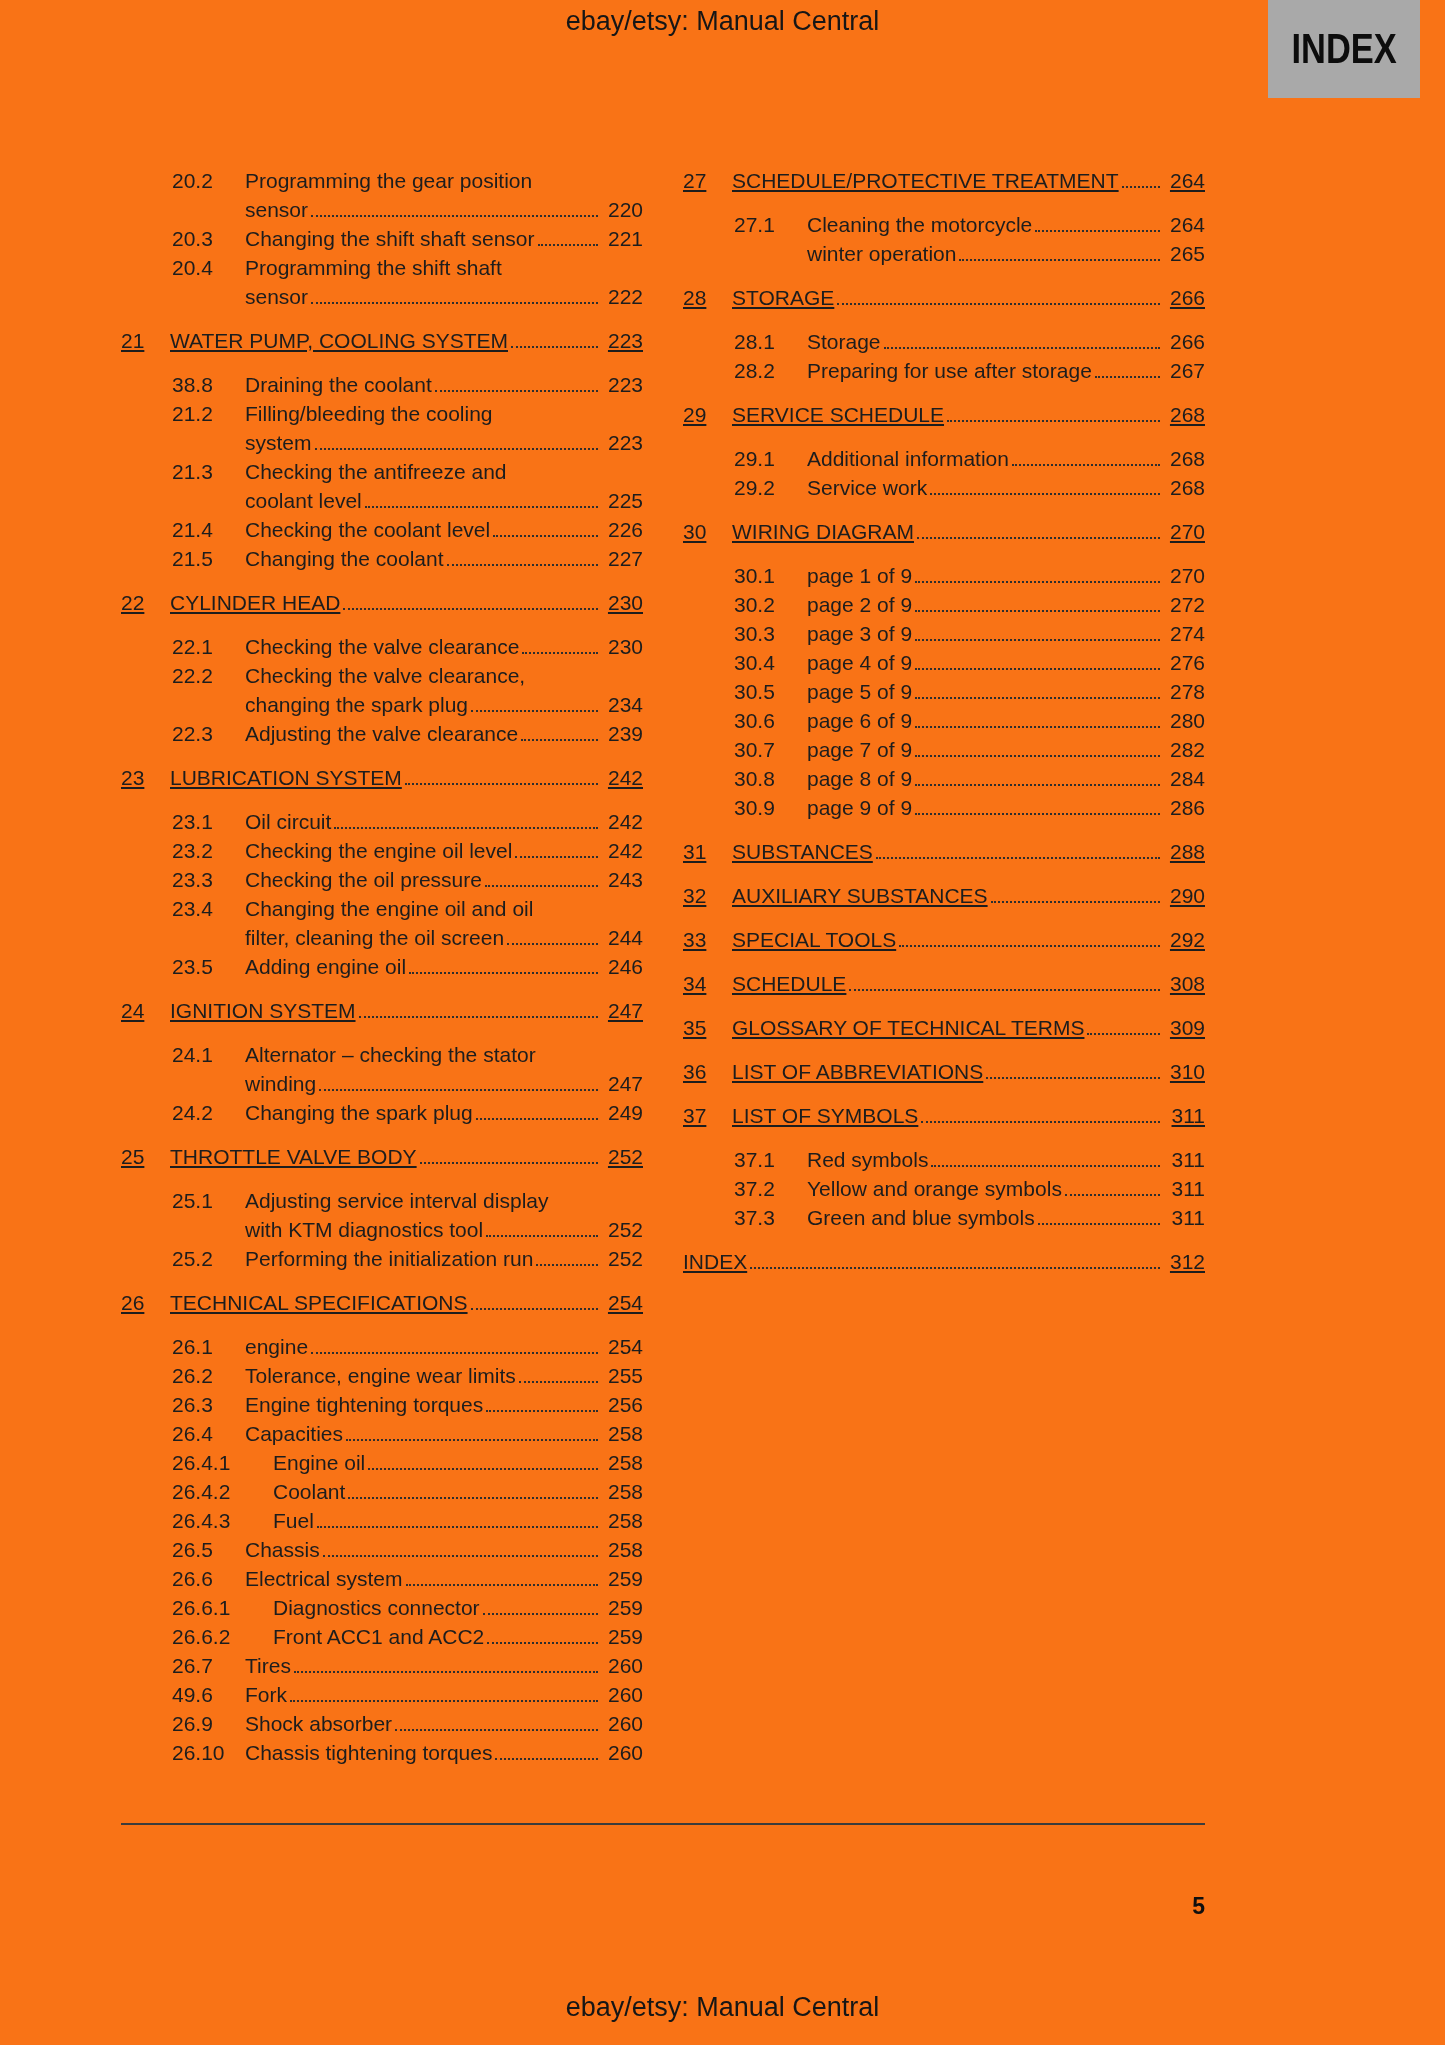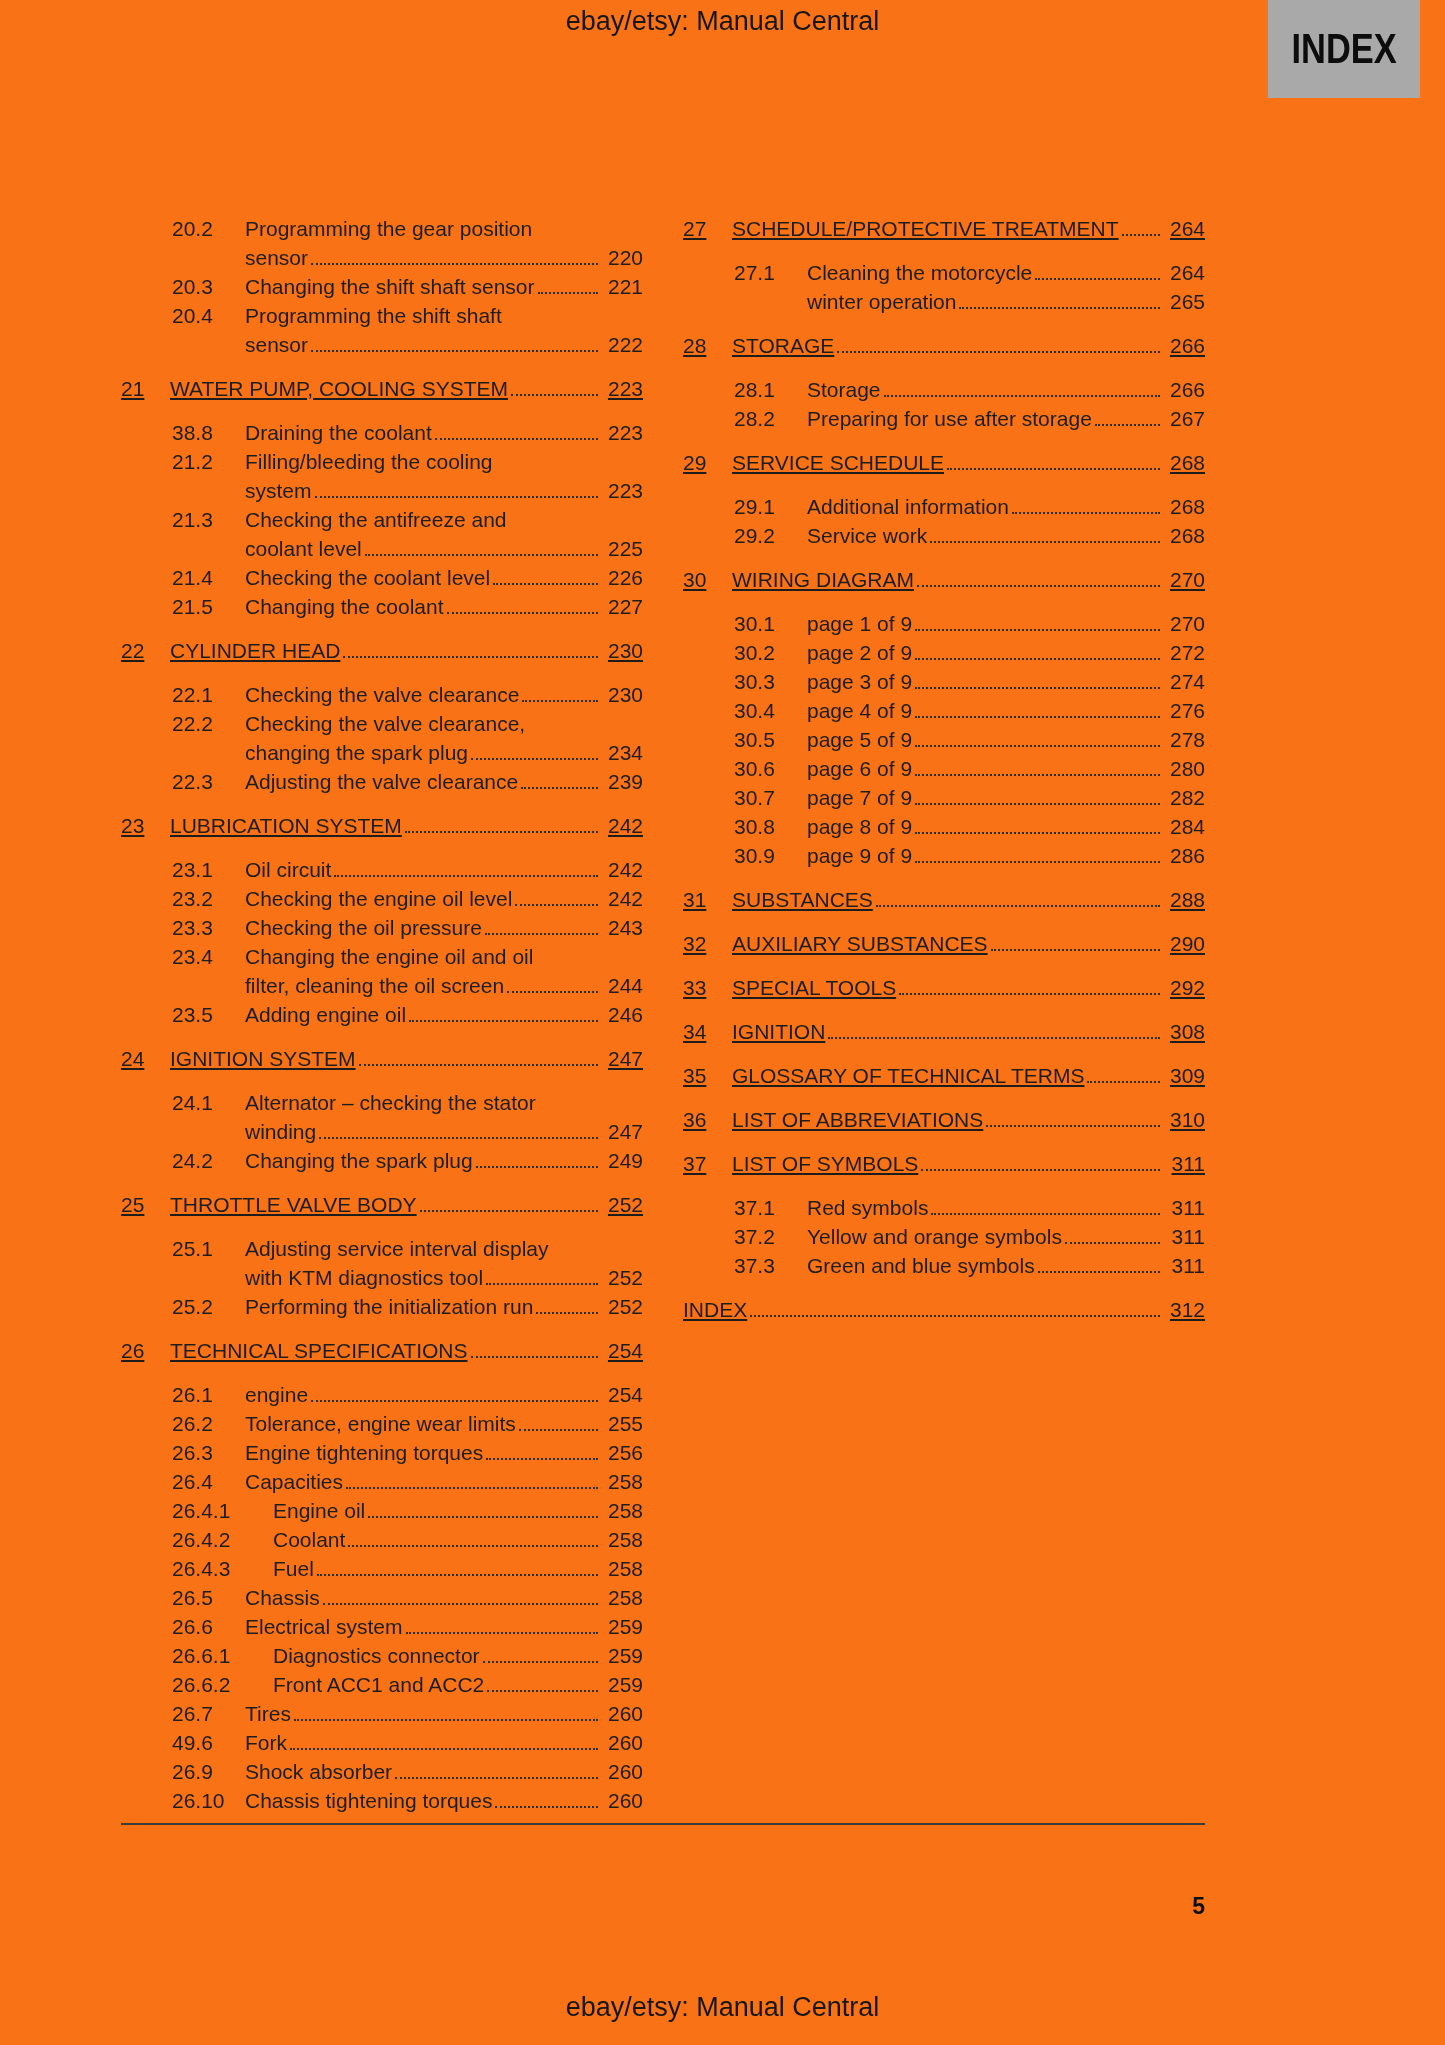--- a/index.html
+++ b/index.html
@@ -18,21 +18,21 @@
     background:#a9a9a9;display:flex;align-items:center;justify-content:center;
   }
   .index-tab span{
     font-weight:bold;font-size:42px;color:#0d0d0d;
     transform:scaleX(0.82);letter-spacing:0;
   }
   .toc{
     position:absolute;left:121px;top:166px;width:1084px;
     display:flex;gap:40px;align-items:flex-start;
   }
-  .col{width:522px;margin-top:48px;}
+  .col{width:522px;}
   .entry{font-size:21px;line-height:29px;}
   .entry.chapter,.entry.plain{margin:15px 0;text-decoration:underline;}
   .col > .entry:first-child{margin-top:0;}
   .eline{display:flex;align-items:stretch;}
   .num{flex:0 0 auto;white-space:nowrap;}
   .chapter .num{width:49px;}
   .sub .num{width:73px;margin-left:51px;}
   .subsub .num{width:101px;margin-left:51px;}
   .txt{flex:0 0 auto;white-space:nowrap;}
   .fill{
@@ -601,21 +601,21 @@
           <div class="eline">
             <span class="num">33</span>
             <span class="txt">SPECIAL TOOLS</span>
             <span class="fill"></span>
             <span class="pg">292</span>
           </div>
         </div>
         <div class="entry chapter">
           <div class="eline">
             <span class="num">34</span>
-            <span class="txt">IGNITION</span>
+            <span class="txt">SCHEDULE</span>
             <span class="fill"></span>
             <span class="pg">308</span>
           </div>
         </div>
         <div class="entry chapter">
           <div class="eline">
             <span class="num">35</span>
             <span class="txt">GLOSSARY OF TECHNICAL TERMS</span>
             <span class="fill"></span>
             <span class="pg">309</span>

